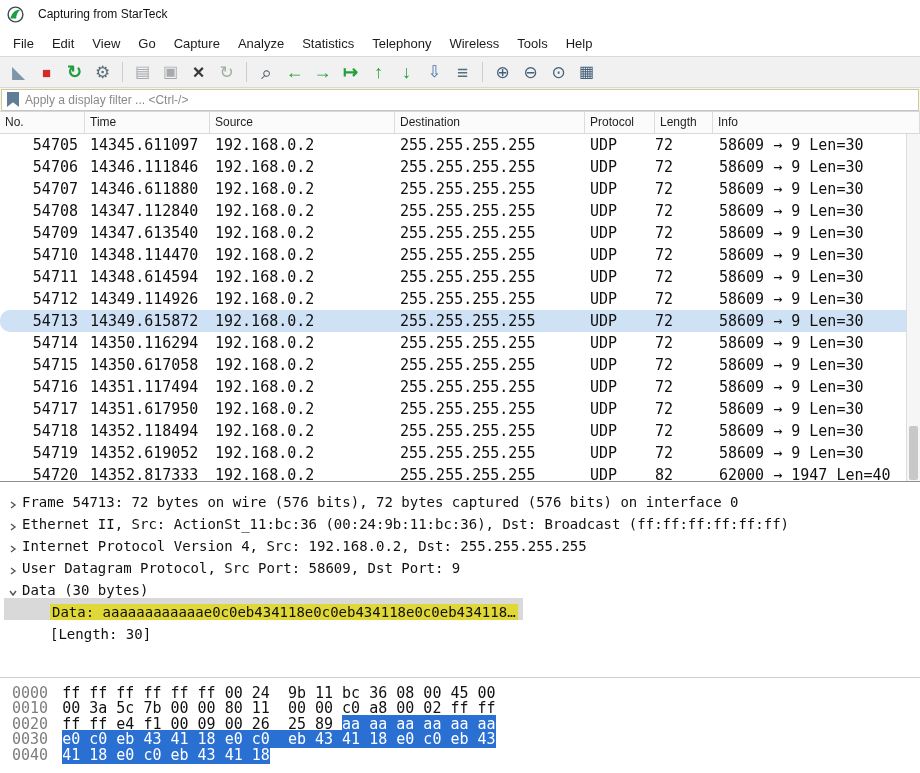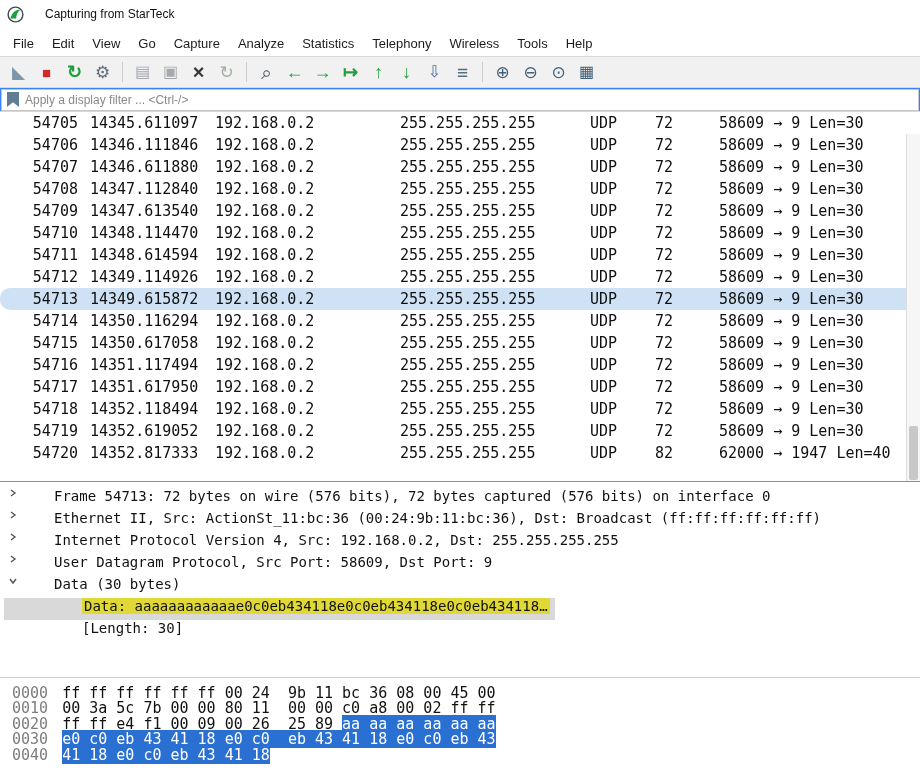--- a/index.html
+++ b/index.html
@@ -7,37 +7,37 @@
               font-family:"Liberation Sans", sans-serif; }
   :root{
     --selected-row:#cfe2f5;
     --field-highlight:#e0d837;
     --hex-selection:#2a6fd2;
     --detail-selected-bg:#d9d9d9;
   }
   .window { position:relative; width:920px; height:773px; background:#fff; overflow:hidden; }
 
   
-  .titlebar { height:28px; display:flex; align-items:center; gap:21px; padding-left:7px; }
+  .titlebar { height:28px; display:flex; align-items:center; gap:14px; padding-left:7px; }
   .app-icon { width:17px; height:17px; display:inline-flex; }
   .title-text { font-size:12px; color:#111; }
 
   
   .menubar { height:28px; display:flex; align-items:flex-end; padding-left:4px; font-size:13px; color:#1c1c1c; }
   .menu-item { padding:5px 9px; cursor:default; }
 
   
   .toolbar { height:32px; background:#f1f1f1; border-top:1px solid #d8d8d8; border-bottom:1px solid #d8d8d8;
              display:flex; align-items:center; padding-left:5px; gap:1px; }
   .tb-icon { width:27px; height:25px; display:flex; align-items:center; justify-content:center;
              font-size:16px; line-height:1; cursor:default; }
   .tb-sep { width:1px; height:20px; background:#cccccc; margin:0 5px; }
 
   
-  .filterbar { height:24px; background:#3b82f6; border-bottom:1px solid #d8d8d8; display:flex; align-items:center; }
+  .filterbar { height:24px; background:#fef9c3; border-bottom:1px solid #d8d8d8; display:flex; align-items:center; }
   .filter-field { flex:1; height:22px; margin:1px 1px; background:#fff; border:1px solid #c6c6c6;
                   display:flex; align-items:center; gap:6px; padding-left:5px; }
   .bookmark-icon { width:12px; height:15px; background:#5f7d95; flex:0 0 auto;
                    clip-path:polygon(0 0,100% 0,100% 100%,50% 68%,0 100%); }
   .filter-input { flex:1; border:none; outline:none; font-size:12px; color:#333; background:transparent;
                   font-family:"Liberation Sans",sans-serif; }
   .filter-input::placeholder { color:#8a8a8a; }
 
   
   .packet-list { position:relative; width:920px; height:369px; }
@@ -54,21 +54,21 @@
   .pcell.col5 { text-align:left; padding-right:9px; padding-left:0; }
   .pcell.col6 { padding-left:6px; }
 
   .scrollbar { position:absolute; top:22px; bottom:0; right:0; width:14px;
                background:#f6f6f6; border-left:1px solid #dcdcdc; }
   .scroll-thumb { position:absolute; left:2px; right:2px; bottom:1px; height:54px; background:#c8c8c8; border-radius:2px; }
 
   
   .details-pane { height:196px; border-top:1px solid #8f8f8f; background:#fff; padding:6px 0 0 4px;
                   font-family:"DejaVu Sans Mono", monospace; font-size:14px; color:#111; overflow:hidden; }
-  .dline { display:flex; align-items:flex-start; height:22px; white-space:nowrap;gap:32px; }
+  .dline { display:flex; align-items:flex-end; height:22px; white-space:nowrap; }
   .dline.indent1 { padding-left:28px; }
   .dline.dsel { background:var(--detail-selected-bg); width:max-content; padding-right:5px; }
   .expander { width:18px; flex:0 0 auto; display:flex; align-items:center; justify-content:center; }
   .dtext { white-space:pre; }
   .field-hl { background:var(--field-highlight); padding:0 2px; }
 
   
   .hex-pane { height:96px; border-top:1px solid #cfcfcf; background:#fff; padding:8px 0 0 12px;
               font-family:"DejaVu Sans Mono", monospace; font-size:15px; line-height:15.4px; overflow:hidden; }
   .hexline { white-space:pre; height:15.4px; }
@@ -132,20 +132,29 @@
     </div>
 
   <div class="filterbar">
     <div class="filter-field">
       <span class="bookmark-icon"></span>
       <input class="filter-input" type="text" placeholder="Apply a display filter ... &lt;Ctrl-/&gt;" style="">
     </div>
   </div>
 
   <div class="packet-list">
+    <div class="plist-header" id="plist-header">
+        <div class="hcell">No.</div>
+        <div class="hcell">Time</div>
+        <div class="hcell">Source</div>
+        <div class="hcell">Destination</div>
+        <div class="hcell">Protocol</div>
+        <div class="hcell">Length</div>
+        <div class="hcell">Info</div>
+      </div>
     <div class="plist-body" id="plist-body">
         <div class="prow">
           <div class="pcell col0">54705</div>
           <div class="pcell col1">14345.611097</div>
           <div class="pcell col2">192.168.0.2</div>
           <div class="pcell col3">255.255.255.255</div>
           <div class="pcell col4">UDP</div>
           <div class="pcell col5">72</div>
           <div class="pcell col6">58609 → 9 Len=30</div>
         </div>

